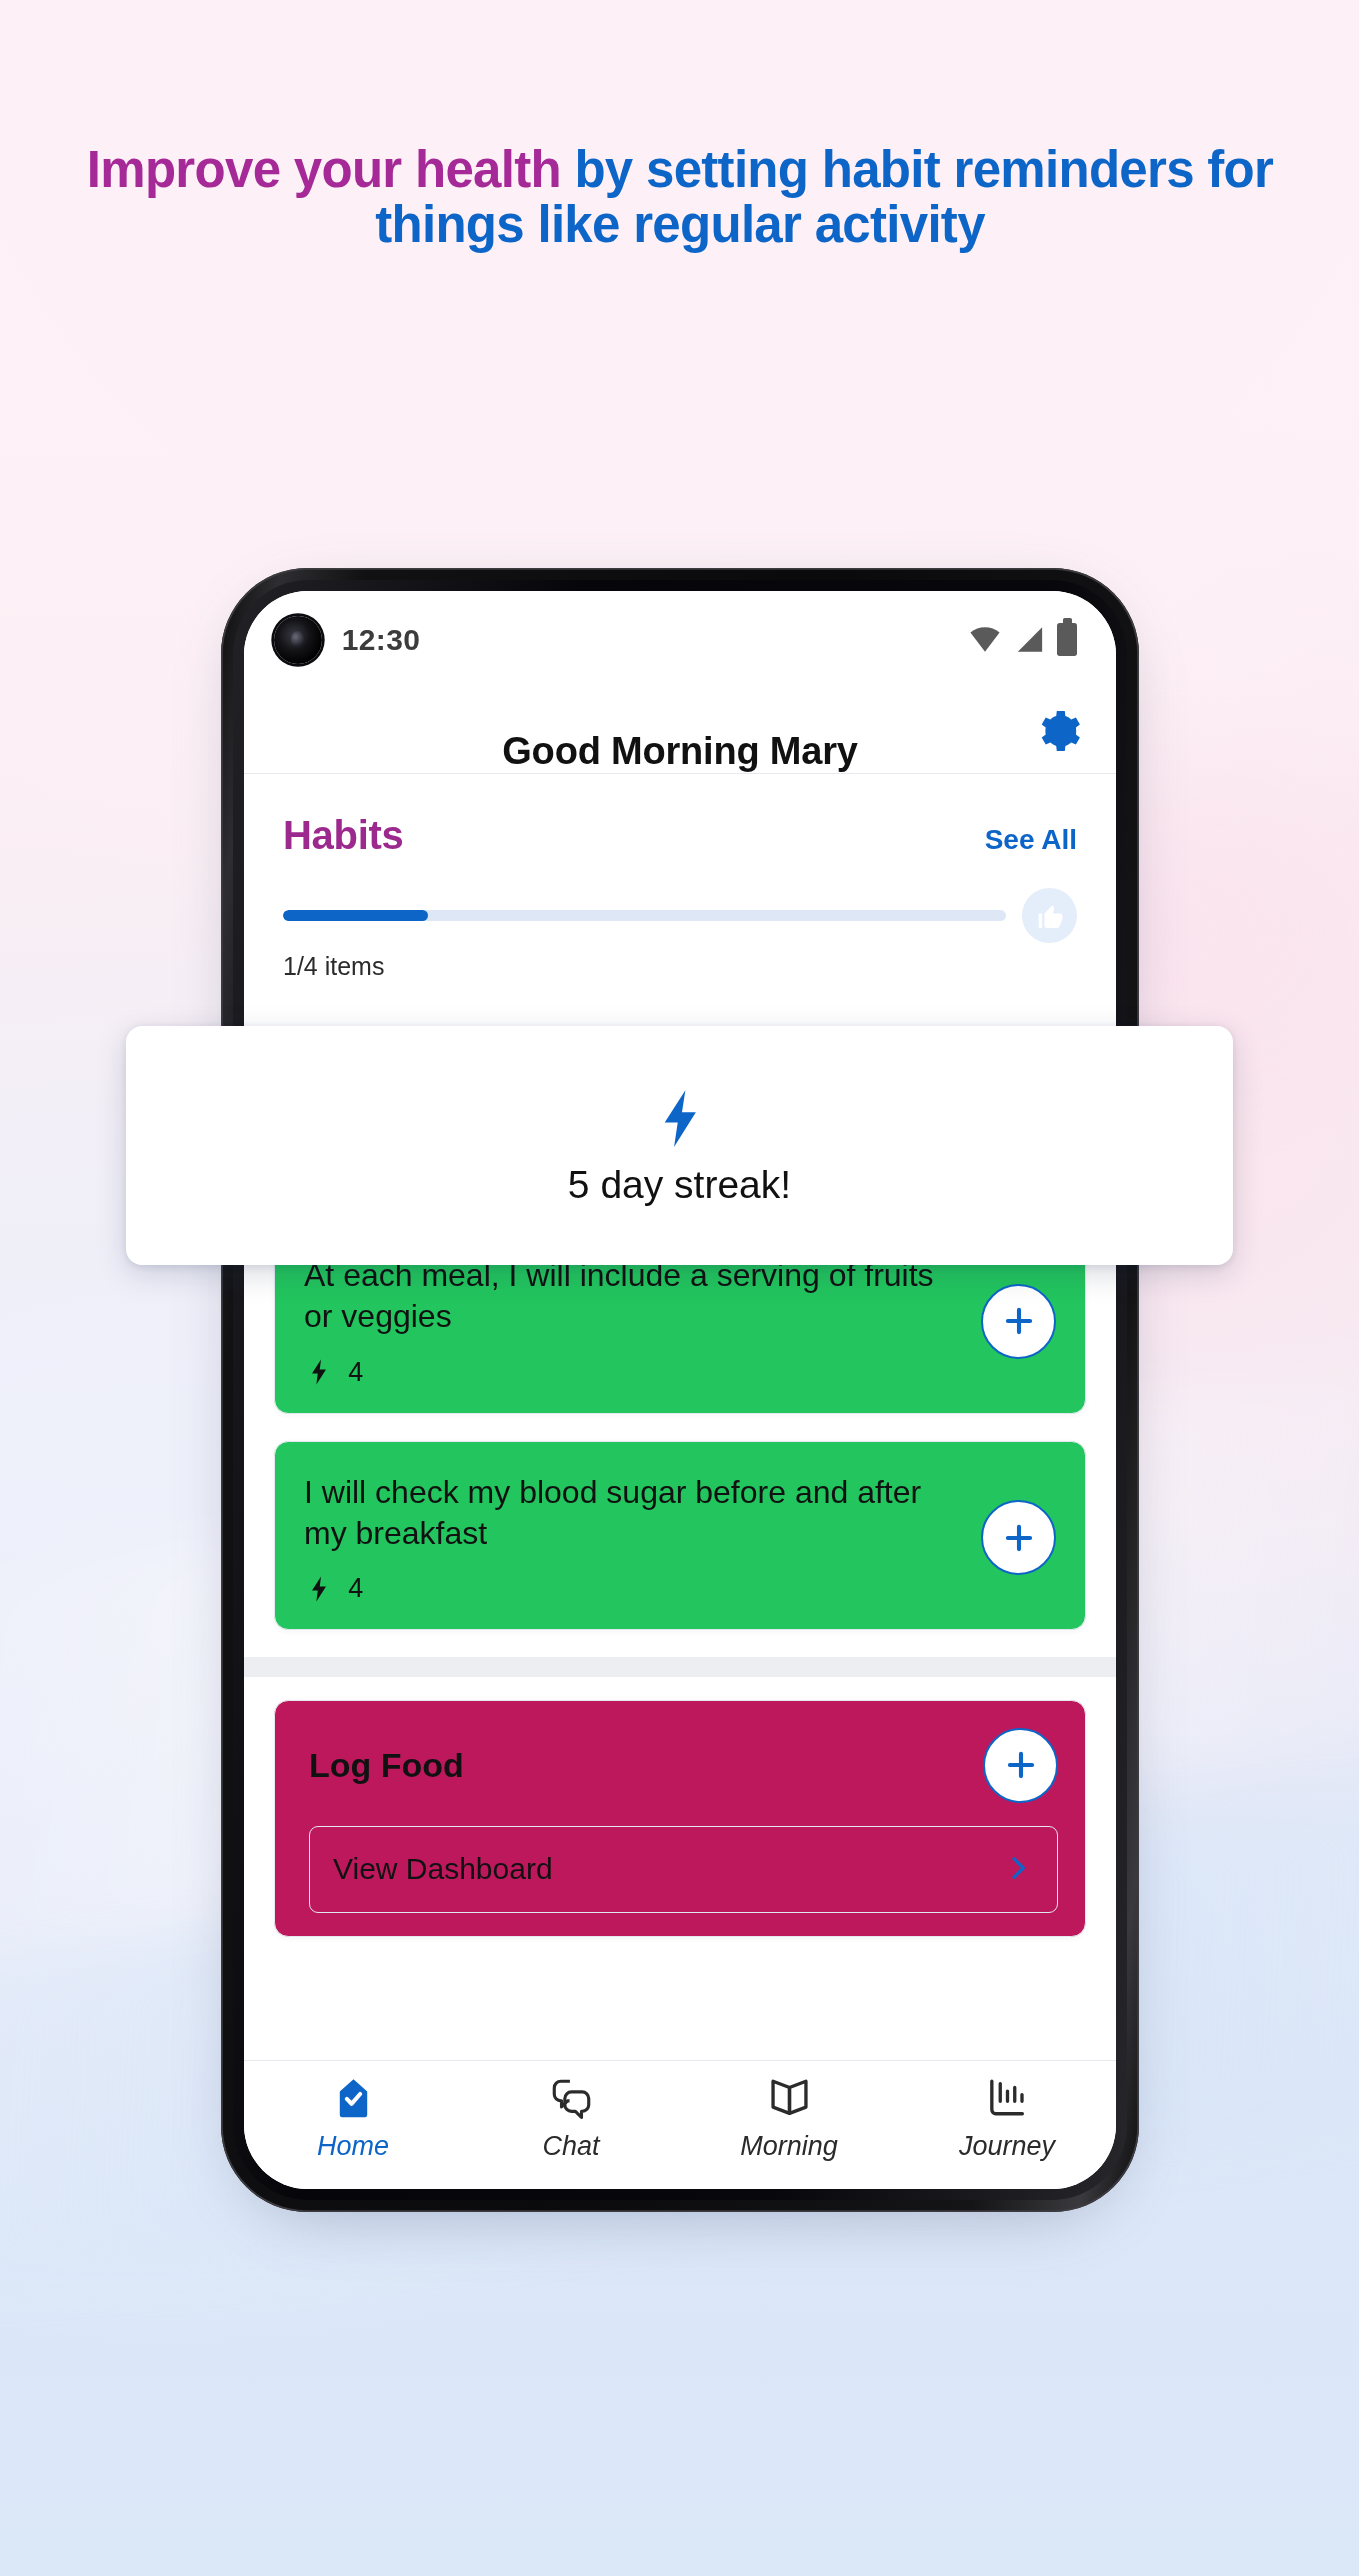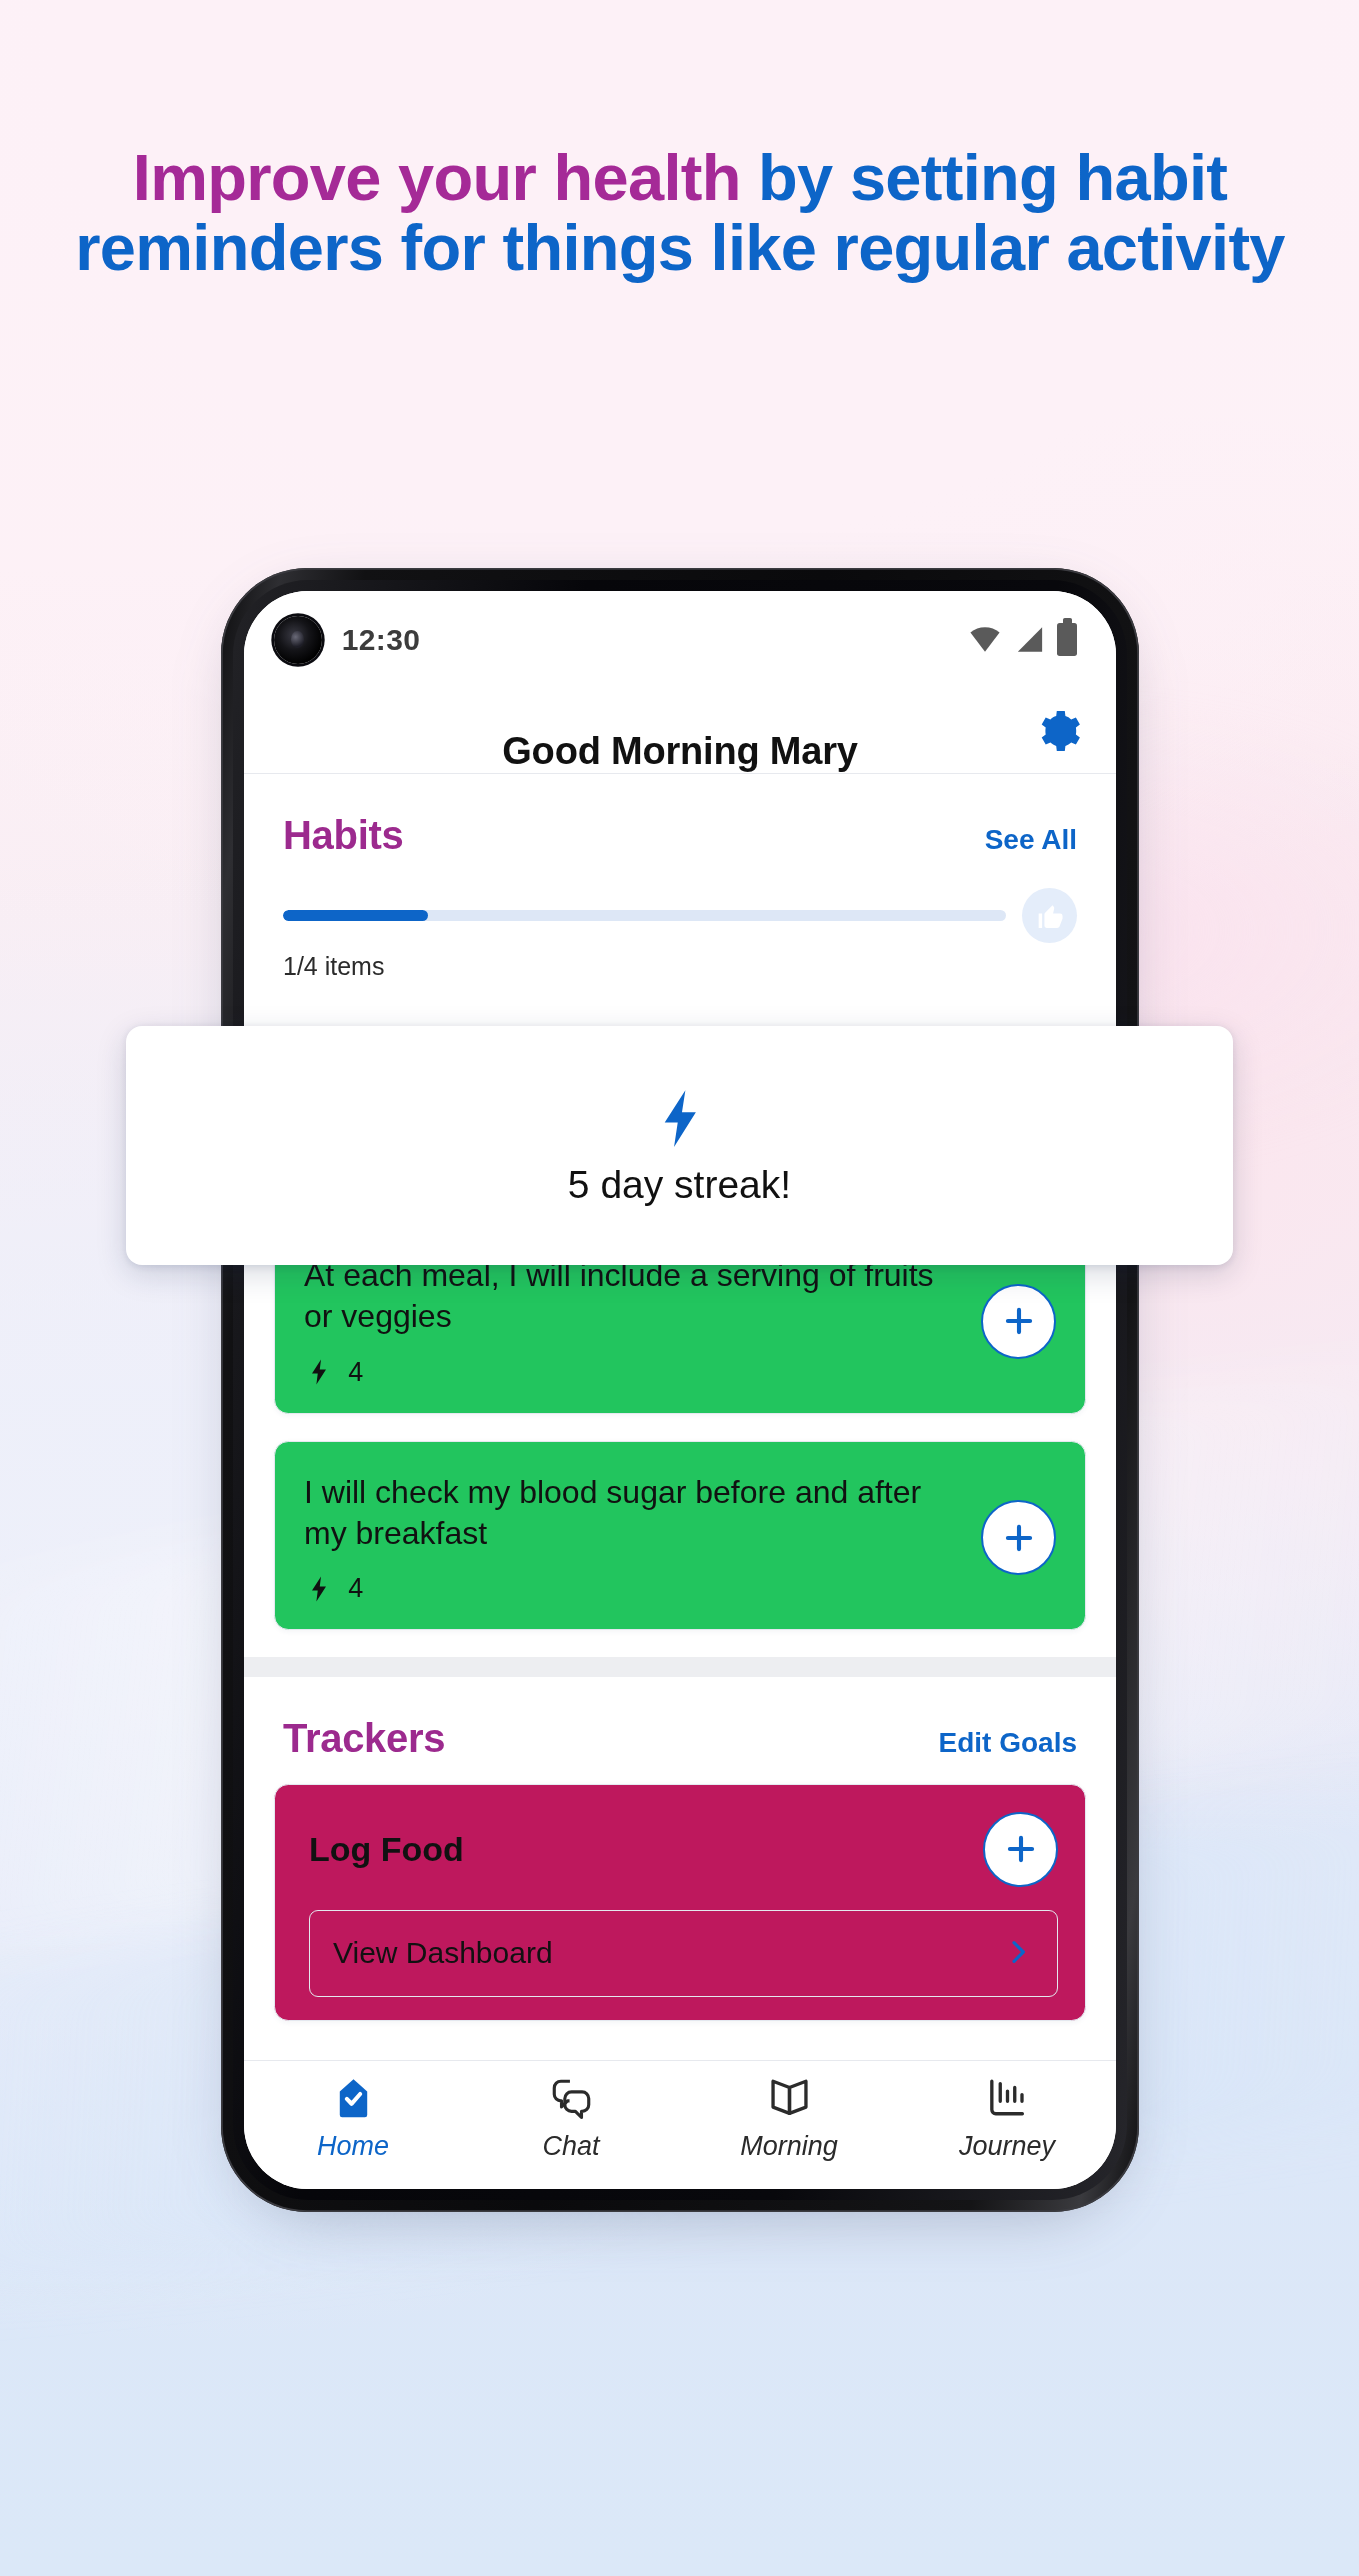--- a/index.html
+++ b/index.html
@@ -42,21 +42,21 @@
   .bg-band.b3 {
     left: 626px; top: 698px; width: 894px; height: 465px;
     background: radial-gradient(closest-side, rgba(250,225,238,.75), rgba(250,225,238,0));
     filter: blur(18px);
   }
 
   
   .headline {
     position: absolute; left: 0; right: 0; top: 143px;
     text-align: center;
-    font-size: 65px;
+    font-size: 51px;
     line-height: 1.07;
     font-weight: 700;
     letter-spacing: -0.7px;
     padding: 0 54px;
     z-index: 2;
   }
   .headline .hl-pink { color: #a52a97; }
   .headline .hl-blue { color: #0d65c8; }
 
   
@@ -330,24 +330,20 @@
           <div class="plus-btn">
             <svg viewBox="0 0 24 24" width="38" height="38">
               <path stroke="#0d65c8" stroke-width="2.6" stroke-linecap="round" d="M12 5v14M5 12h14"></path>
             </svg>
           </div>
         </div>
       </div>
 
       <div class="gap-divider"></div>
 
-      <div class="section-head">
-        <div class="section-title">Trackers</div>
-        <div class="section-link">Edit Goals</div>
-      </div>
 
       <div class="tracker-card">
         <div class="tracker-top">
           <div class="tracker-title">Log Food</div>
           <div class="plus-btn">
             <svg viewBox="0 0 24 24" width="38" height="38">
               <path stroke="#0d65c8" stroke-width="2.6" stroke-linecap="round" d="M12 5v14M5 12h14"></path>
             </svg>
           </div>
         </div>

